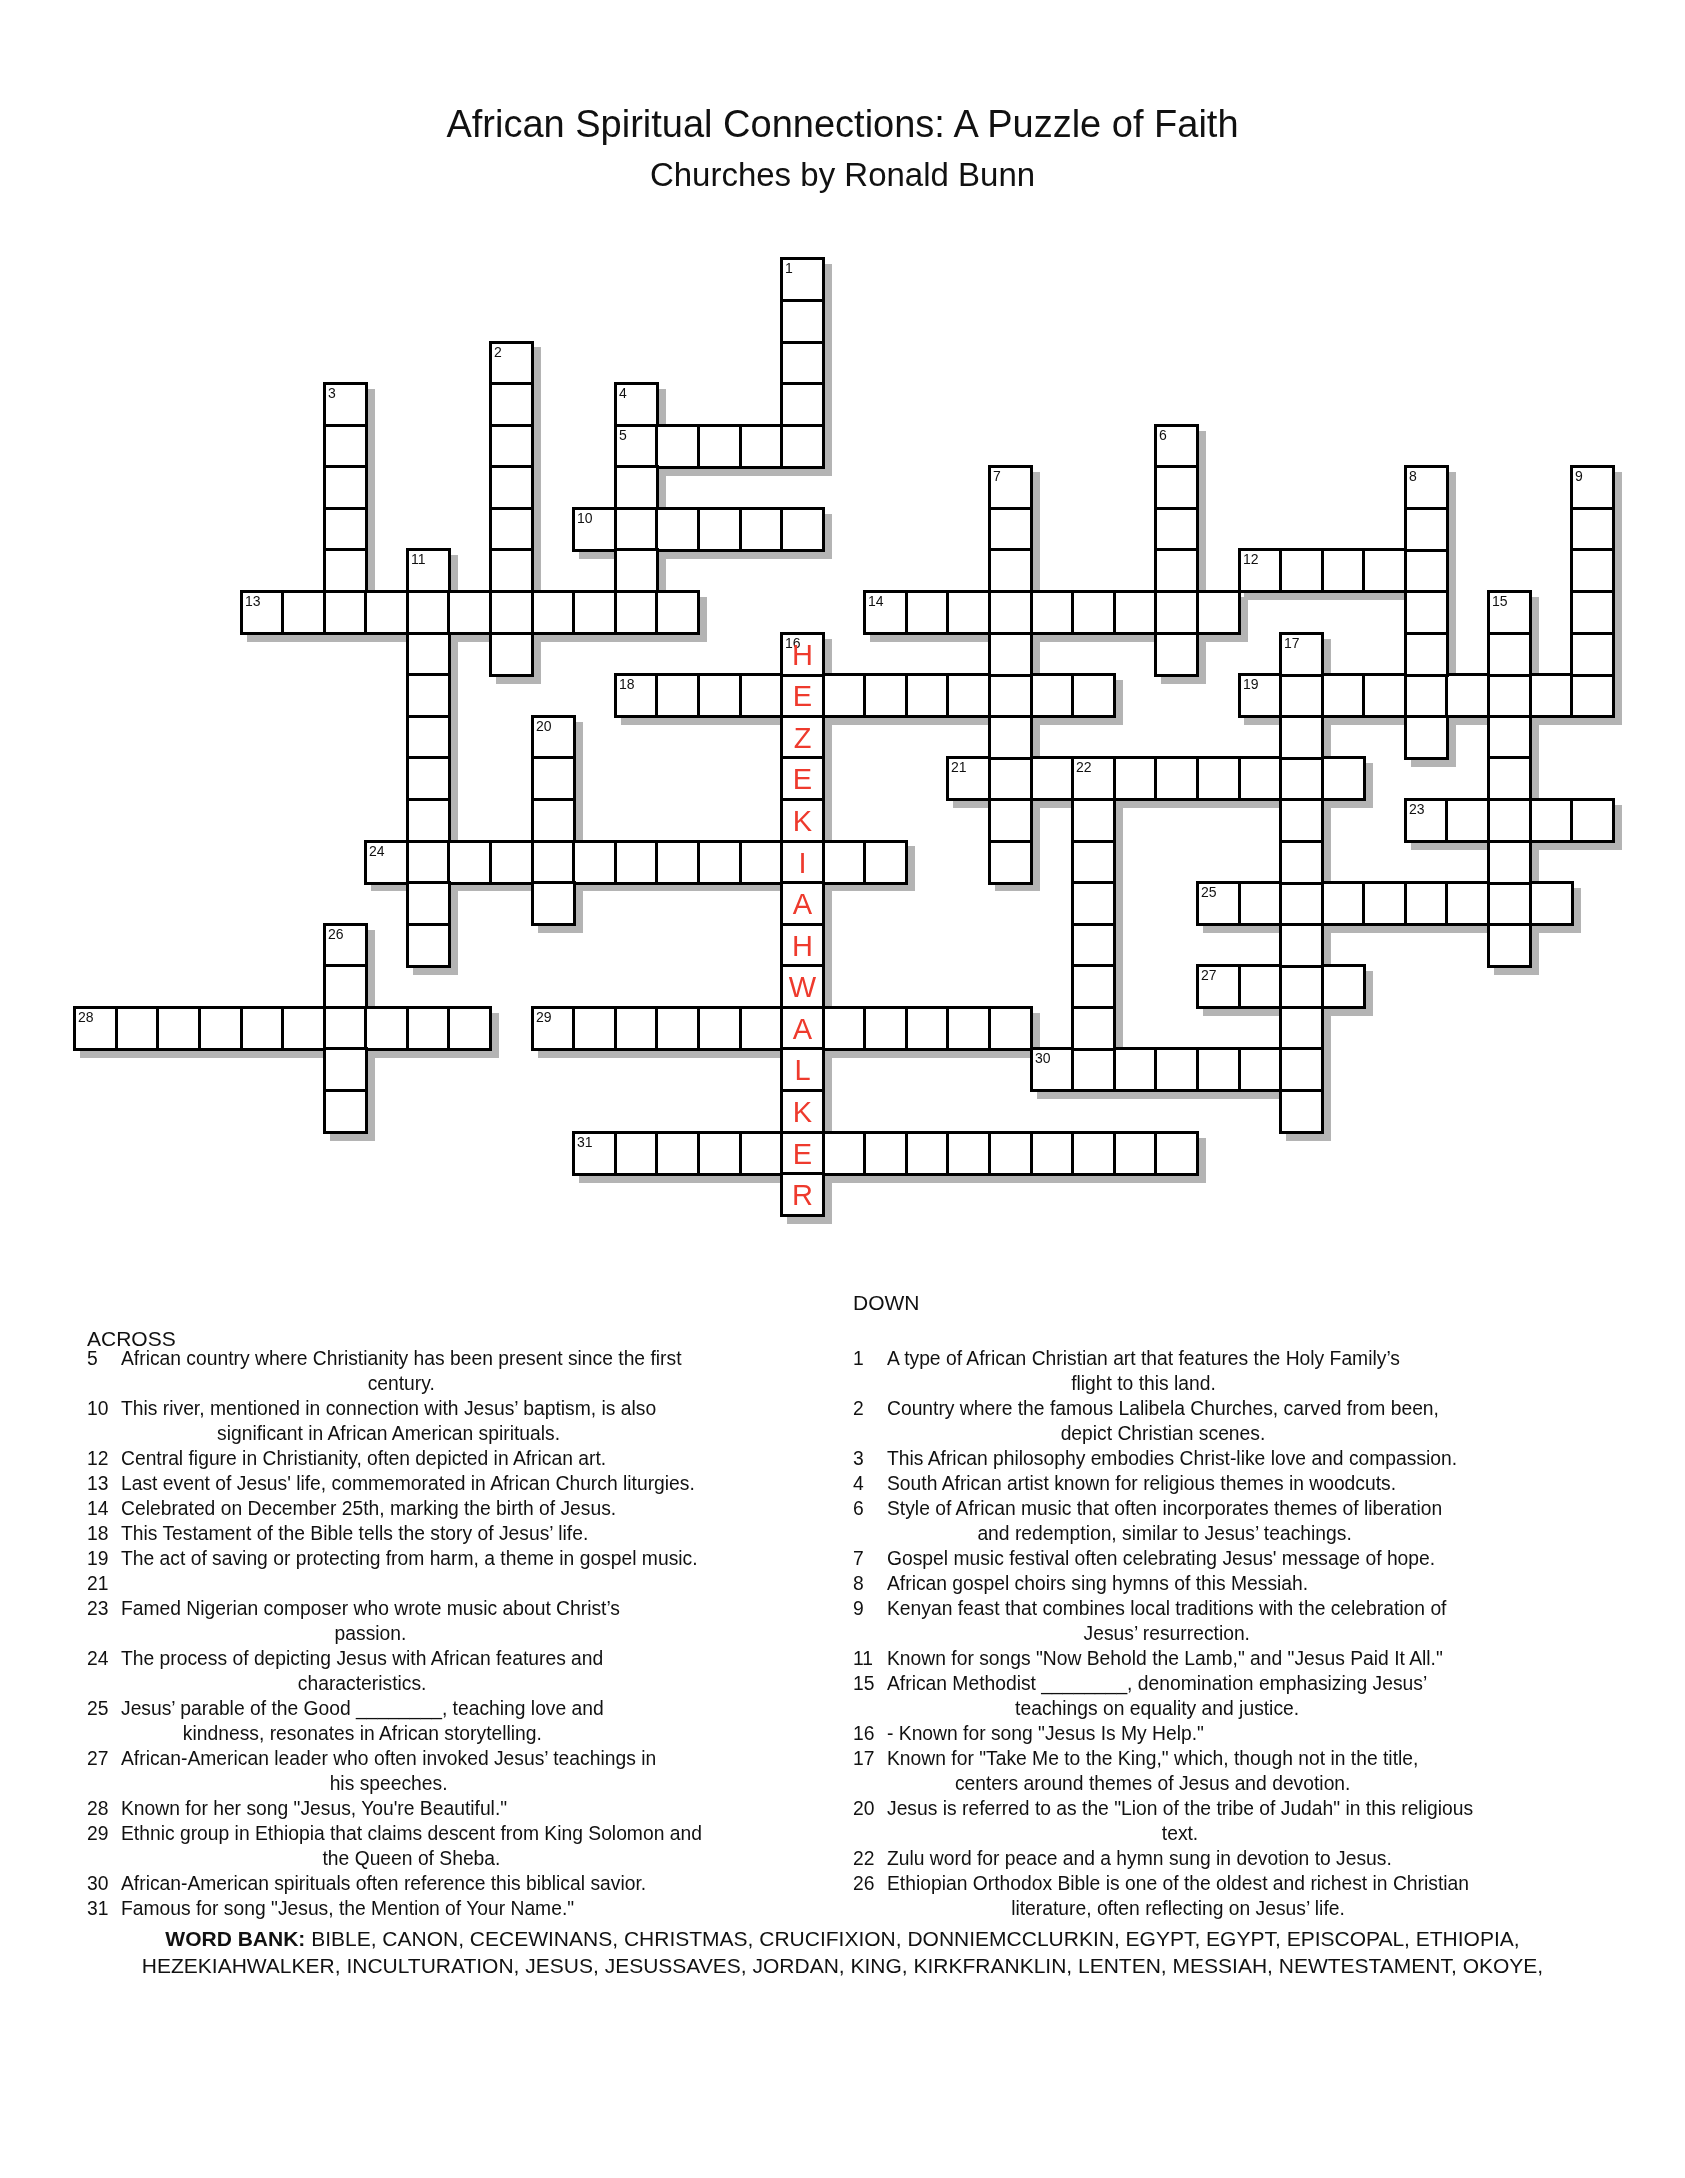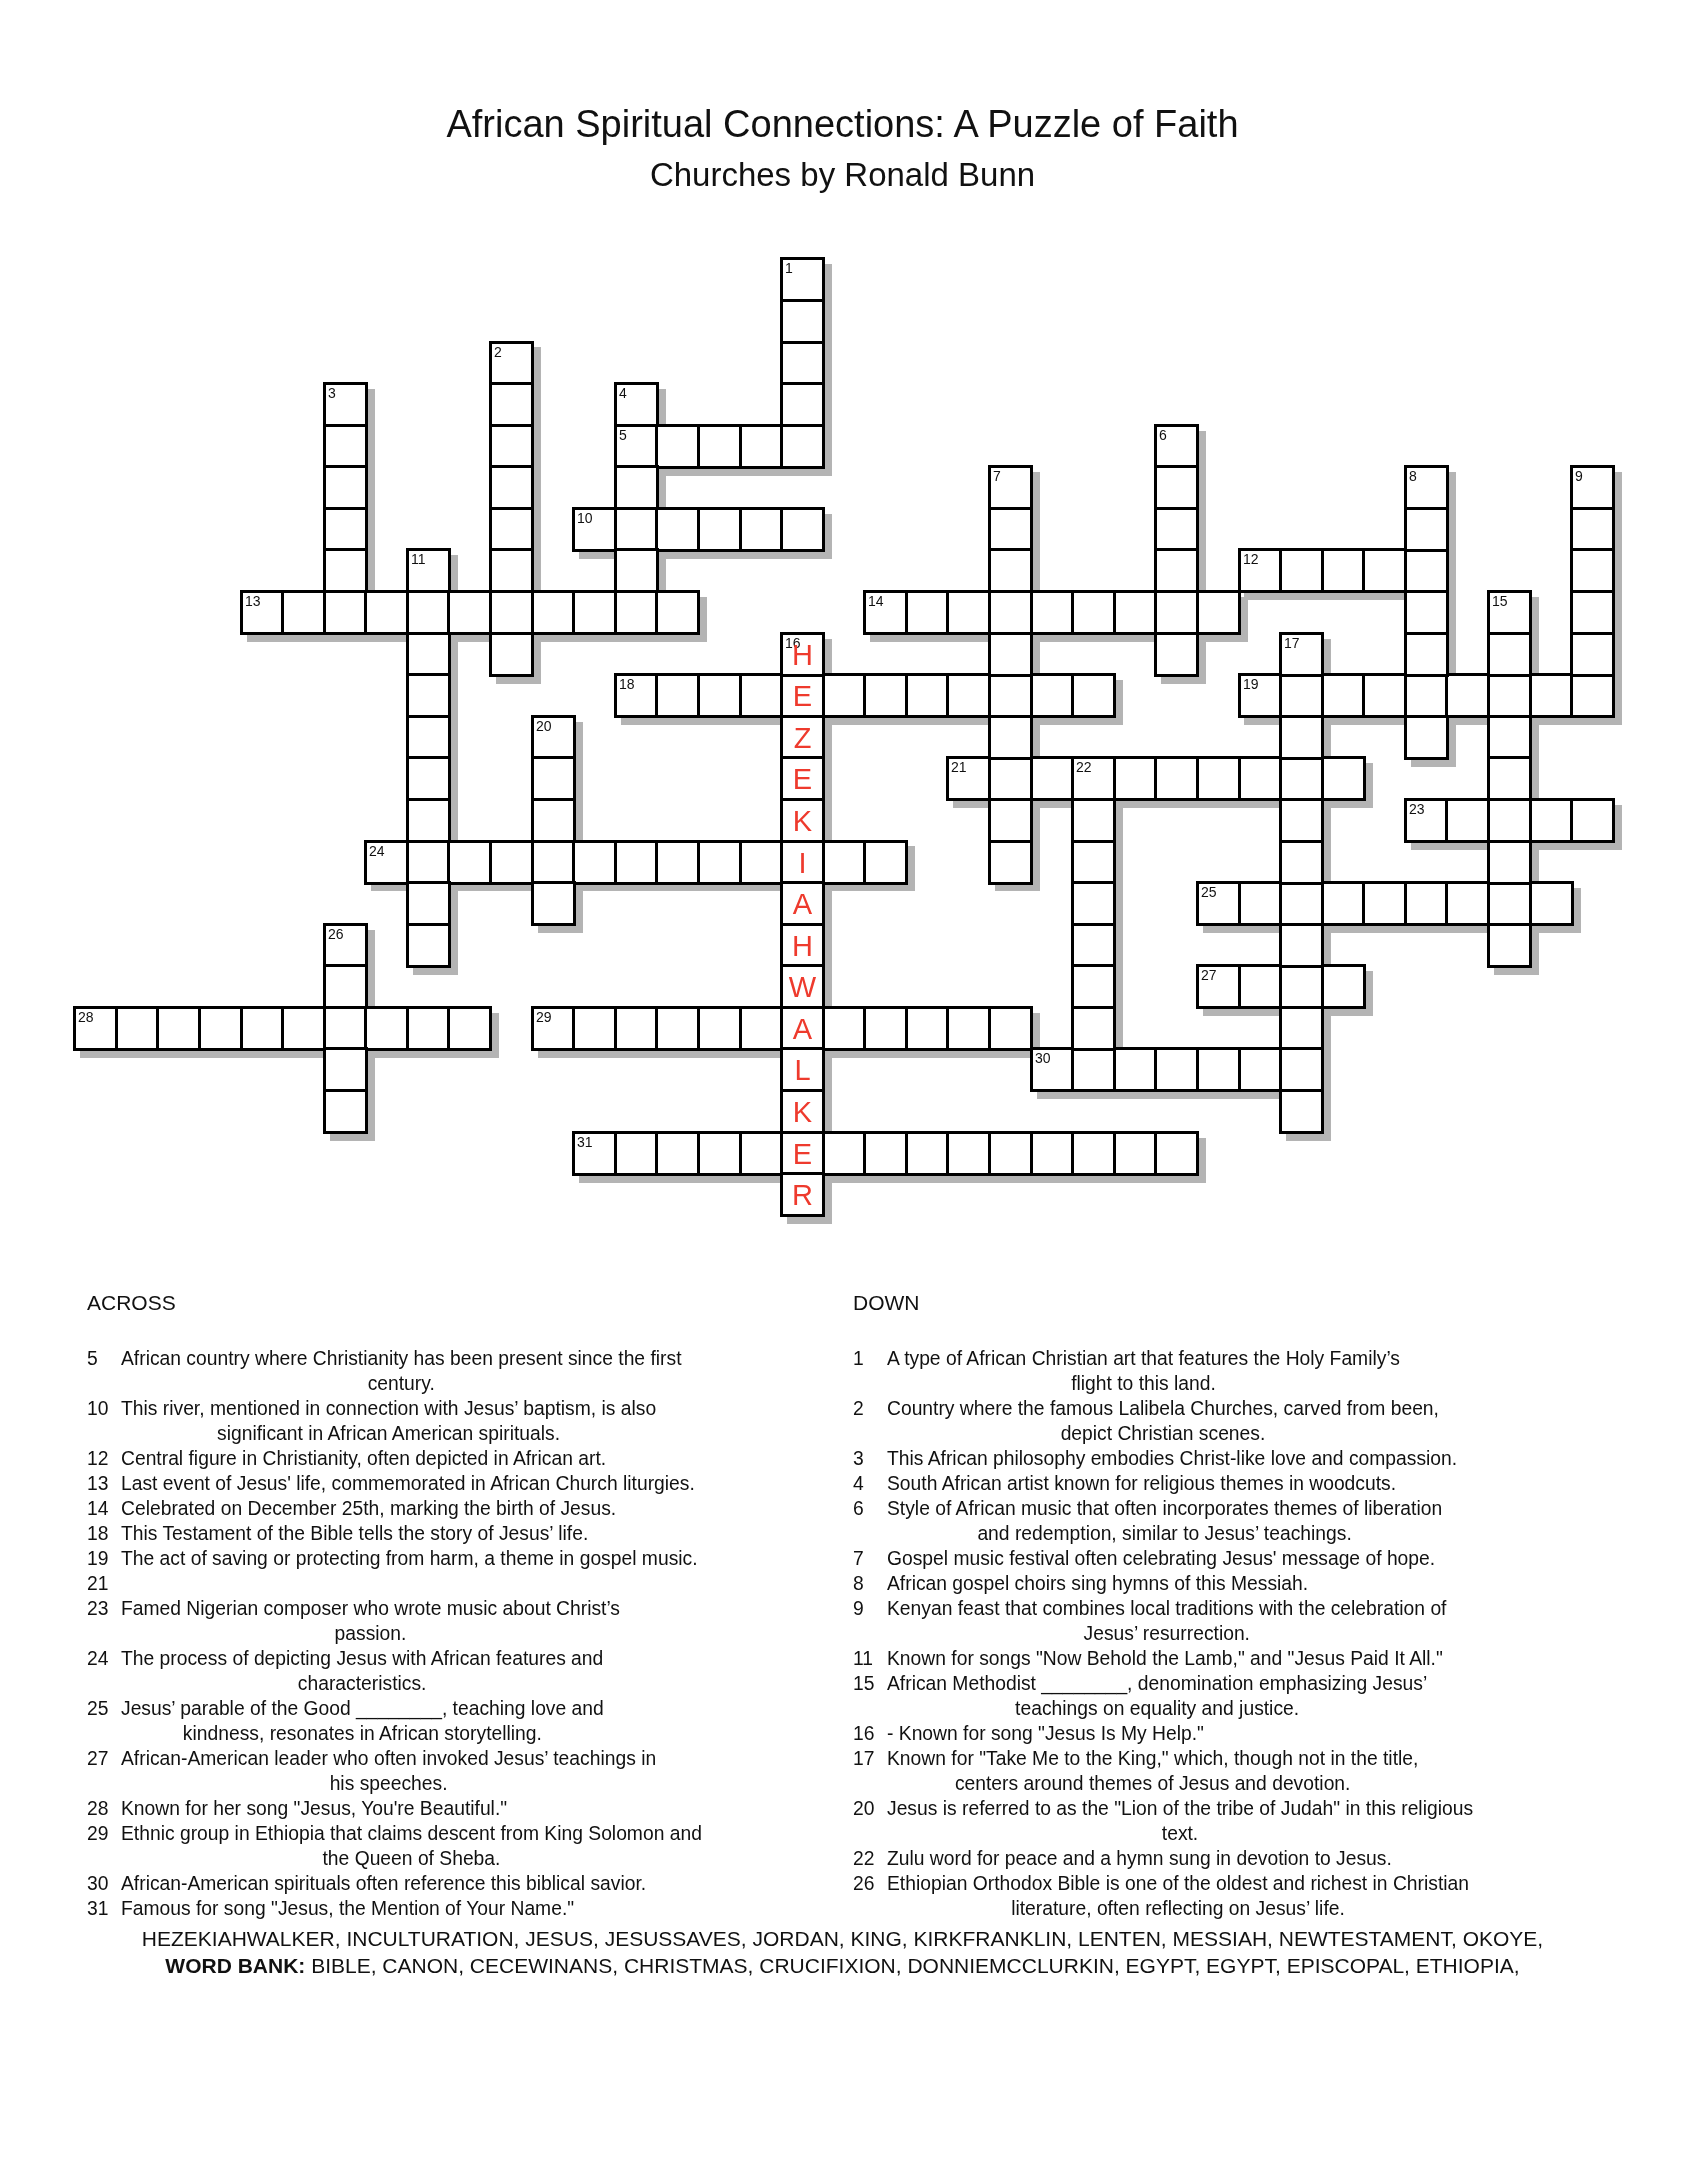--- a/index.html
+++ b/index.html
@@ -12,21 +12,21 @@
   
   #grid-shadow-layer,#grid-cell-layer{position:absolute;left:0;top:0;}
   .cell-shadow{position:absolute;width:45px;height:45px;background:#b4b4b4;}
   .cell{position:absolute;width:45px;height:45px;background:#ffffff;border:3px solid #000;
         box-sizing:border-box;}
   .cell .num{position:absolute;left:2px;top:0px;font-size:14px;line-height:16px;color:#111;}
   .cell .letter{position:absolute;left:0;top:0;width:39px;height:39px;text-align:center;
         line-height:40px;font-size:29px;color:#ee3a2d;}
   
   .clue-header{position:absolute;font-size:21px;color:#111;}
-  #across-header{left:87px;top:1291px;}
+  #across-header{left:87px;top:1327px;}
   #down-header{left:853px;top:1291px;}
   .clue-list{position:absolute;width:762px;}
   #across-list{left:87px;top:1346px;}
   #down-list{left:853px;top:1346px;}
   .clue{display:flex;font-size:19.3px;line-height:25px;color:#111;}
   .clue .cnum{width:34px;flex:0 0 34px;}
   .clue .ctxt{white-space:pre-line;text-align:center;}
   
   #word-bank{position:absolute;left:0;top:1925px;width:100%;text-align:center;
              font-size:21px;line-height:27px;color:#111;}
@@ -729,17 +729,17 @@
         <span class="ctxt">Zulu word for peace and a hymn sung in devotion to Jesus.</span>
       </div>
       <div class="clue">
         <span class="cnum">26</span>
         <span class="ctxt">Ethiopian Orthodox Bible is one of the oldest and richest in Christian
 literature, often reflecting on Jesus’ life.</span>
       </div>
     </div>
 
   <div id="word-bank">
+    <div><span class="wb-label">WORD BANK:</span><span>  BIBLE, CANON, CECEWINANS, CHRISTMAS, CRUCIFIXION, DONNIEMCCLURKIN, EGYPT, EGYPT, EPISCOPAL, ETHIOPIA,</span></div>
     <div>HEZEKIAHWALKER, INCULTURATION, JESUS, JESUSSAVES, JORDAN, KING, KIRKFRANKLIN, LENTEN, MESSIAH, NEWTESTAMENT, OKOYE,</div>
-    <div><span class="wb-label">WORD BANK:</span><span>  BIBLE, CANON, CECEWINANS, CHRISTMAS, CRUCIFIXION, DONNIEMCCLURKIN, EGYPT, EGYPT, EPISCOPAL, ETHIOPIA,</span></div>
   </div>
 </div>
 
 
 </body></html>

